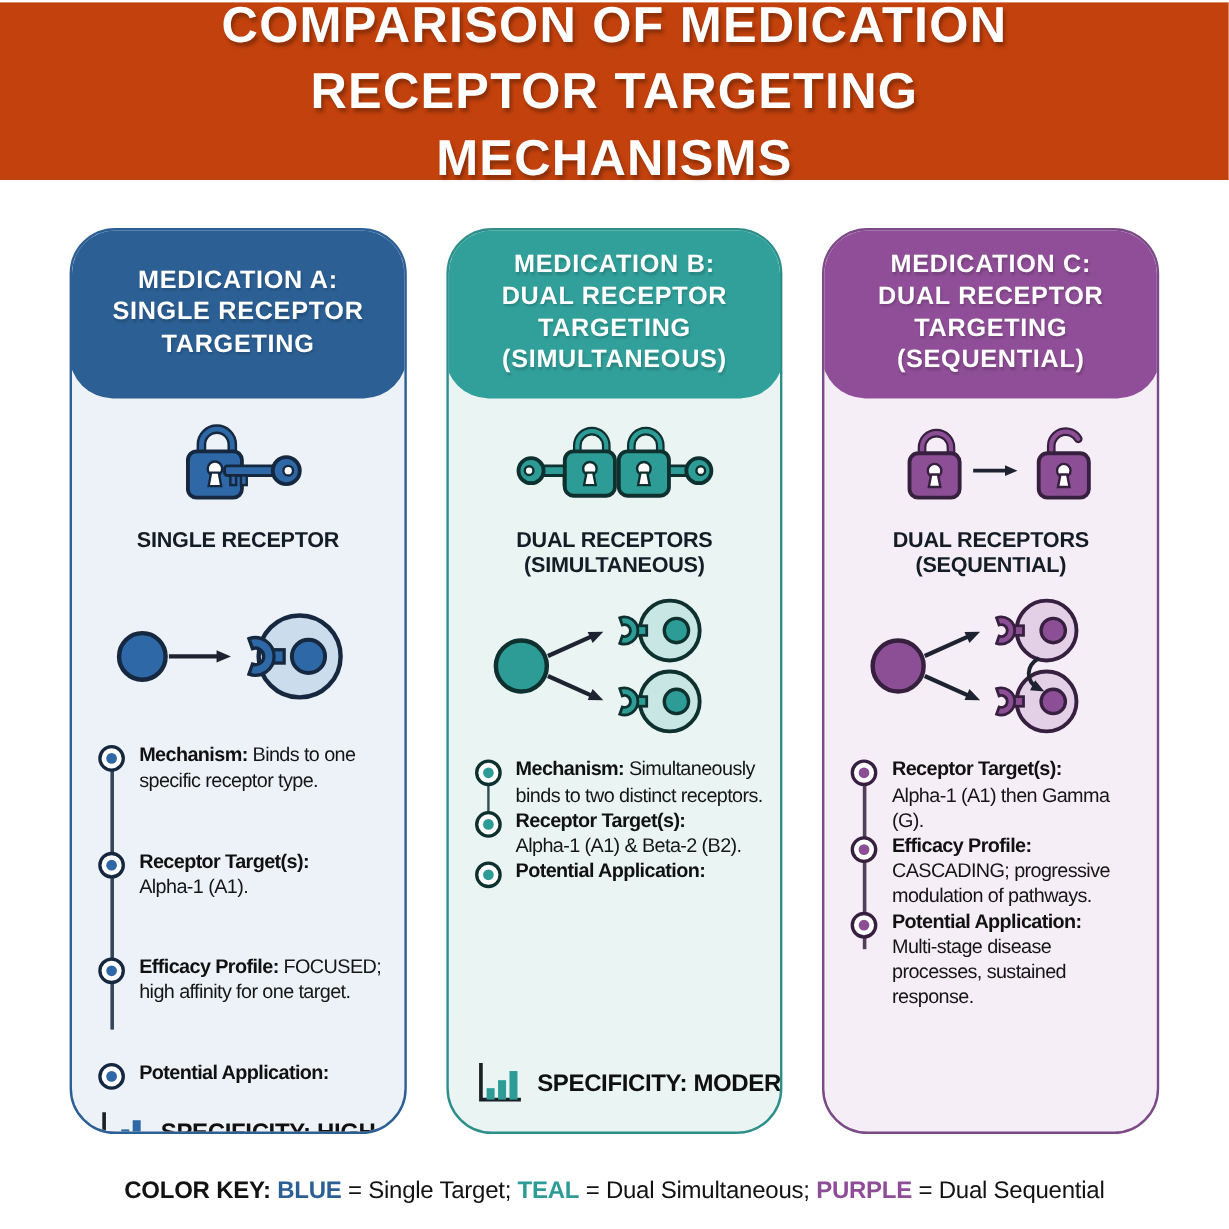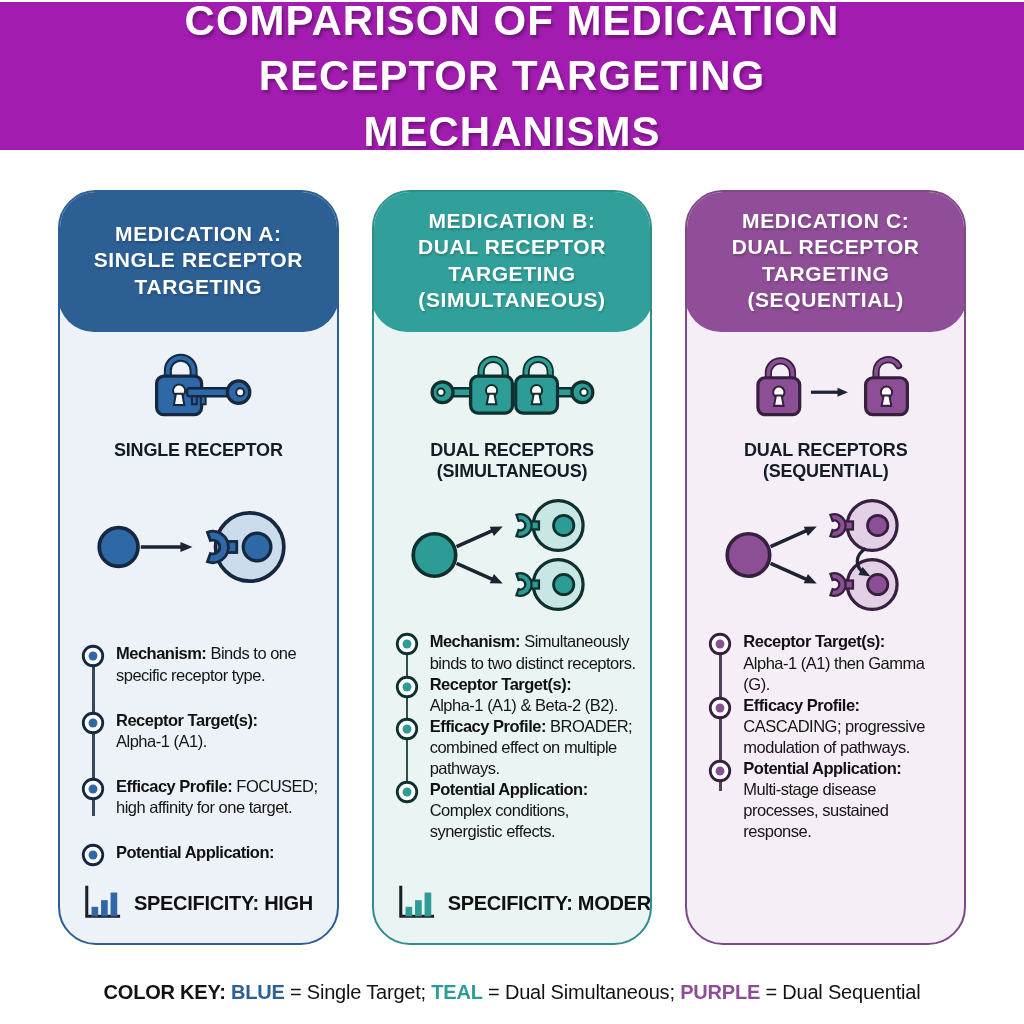--- a/index.html
+++ b/index.html
@@ -23,21 +23,21 @@
   .icon-wrap svg{height:90px;}
   .icon-caption{margin-top:6px;text-align:center;font-weight:700;font-size:18px;line-height:1.22;
     color:#141c26;white-space:pre-line;letter-spacing:-.2px;}
 
   .diagram{margin-top:12px;display:flex;justify-content:center;}
   .diagram svg{width:228px;height:120px;}
   .card-a .diagram{margin-top:26px;}
 
   
   .bullets{position:relative;margin:16px 12px 0 20px;display:flex;flex-direction:column;}
-  .card-a .bullets{gap:24px;margin-top:36px;}
+  .card-a .bullets{gap:46px;margin-top:12px;}
   .bullets .connector{position:absolute;left:12px;top:14px;bottom:52px;width:2.5px;background:var(--outline);opacity:.85;}
   .bullet{display:flex;gap:10px;position:relative;}
   .bullet-icon{flex:0 0 26px;}
   .bullet-icon svg{width:26px;height:26px;display:block;}
   .bullet-body{font-size:16.5px;line-height:1.28;letter-spacing:-.5px;color:#151515;max-width:216px;}
   .bullet-label{font-weight:700;color:#111;}
   .stack .bullet-label{display:block;}
 
   
   .spec{margin:auto 10px 20px 20px;padding-top:14px;display:flex;align-items:center;gap:10px;}
@@ -52,21 +52,21 @@
   .kpurple{font-weight:700;color:#8E4E97;}
 
   
   .fT{fill:var(--theme);}  .fC{fill:var(--cell);}  .fW{fill:#ffffff;}
   .sO{stroke:var(--outline);} .sT{stroke:var(--theme);} .nf{fill:none;}
   .dark{stroke:#1d2330;} .fdark{fill:#1d2330;}
 </style>
 </head>
 <body>
 
-<div class="banner" style="background: #a21caf;">
+<div class="banner" style="background: #c2410c;">
   <h1>COMPARISON OF MEDICATION RECEPTOR TARGETING MECHANISMS</h1>
 </div>
 
 <div class="cards">
 
   <div class="card card-a" style="--header: #2C5F94; --border: #2C5F94; --body: #EDF2F8; --theme: #2E68A6; --outline: #15283F; --cell: #CBDCEC;">
     <div class="card-header">
       <div class="card-title">MEDICATION A:
 SINGLE RECEPTOR
 TARGETING</div>
@@ -237,37 +237,28 @@
       </div>
       <div class="bullet stack">
         <span class="bullet-icon">
             <svg viewBox="0 0 28 28">
               <circle class="fW sO" cx="14" cy="14" r="10.5" stroke-width="3"></circle>
               <circle class="fT" cx="14" cy="14" r="4.8"></circle>
             </svg>
           </span>
         <span class="bullet-body"><span class="bullet-label">Receptor Target(s):</span> <span>Alpha-1 (A1) &amp; Beta-2 (B2).</span></span>
       </div>
-      <div class="bullet">
-        <span class="bullet-icon">
-            <svg viewBox="0 0 28 28">
-              <circle class="fW sO" cx="14" cy="14" r="10.5" stroke-width="3"></circle>
-              <circle class="fT" cx="14" cy="14" r="4.8"></circle>
-            </svg>
-          </span>
-        <span class="bullet-body"><span class="bullet-label">Efficacy Profile:</span> <span>BROADER; combined effect on multiple pathways.</span></span>
-      </div>
-      <div class="bullet stack">
-        <span class="bullet-icon">
-            <svg viewBox="0 0 28 28">
-              <circle class="fW sO" cx="14" cy="14" r="10.5" stroke-width="3"></circle>
-              <circle class="fT" cx="14" cy="14" r="4.8"></circle>
-            </svg>
-          </span>
-        <span class="bullet-body"><span class="bullet-label">Potential Application:</span> <span>Complex conditions, synergistic effects.</span></span>
+      <div class="bullet stack">
+        <span class="bullet-icon">
+            <svg viewBox="0 0 28 28">
+              <circle class="fW sO" cx="14" cy="14" r="10.5" stroke-width="3"></circle>
+              <circle class="fT" cx="14" cy="14" r="4.8"></circle>
+            </svg>
+          </span>
+        <span class="bullet-body"><span class="bullet-label">Potential Application:</span> </span>
       </div>
     </div>
 
     <div class="spec">
       <svg viewBox="0 0 46 42">
         <path class="nf" d="M7,3 V35 H42" stroke="#1b2026" stroke-width="3.2"></path>
         <rect class="fT" x="12" y="25" width="7" height="10"></rect>
         <rect class="fT" x="22" y="18" width="7" height="17"></rect>
         <rect class="fT" x="32" y="10" width="7" height="25"></rect>
       </svg>

